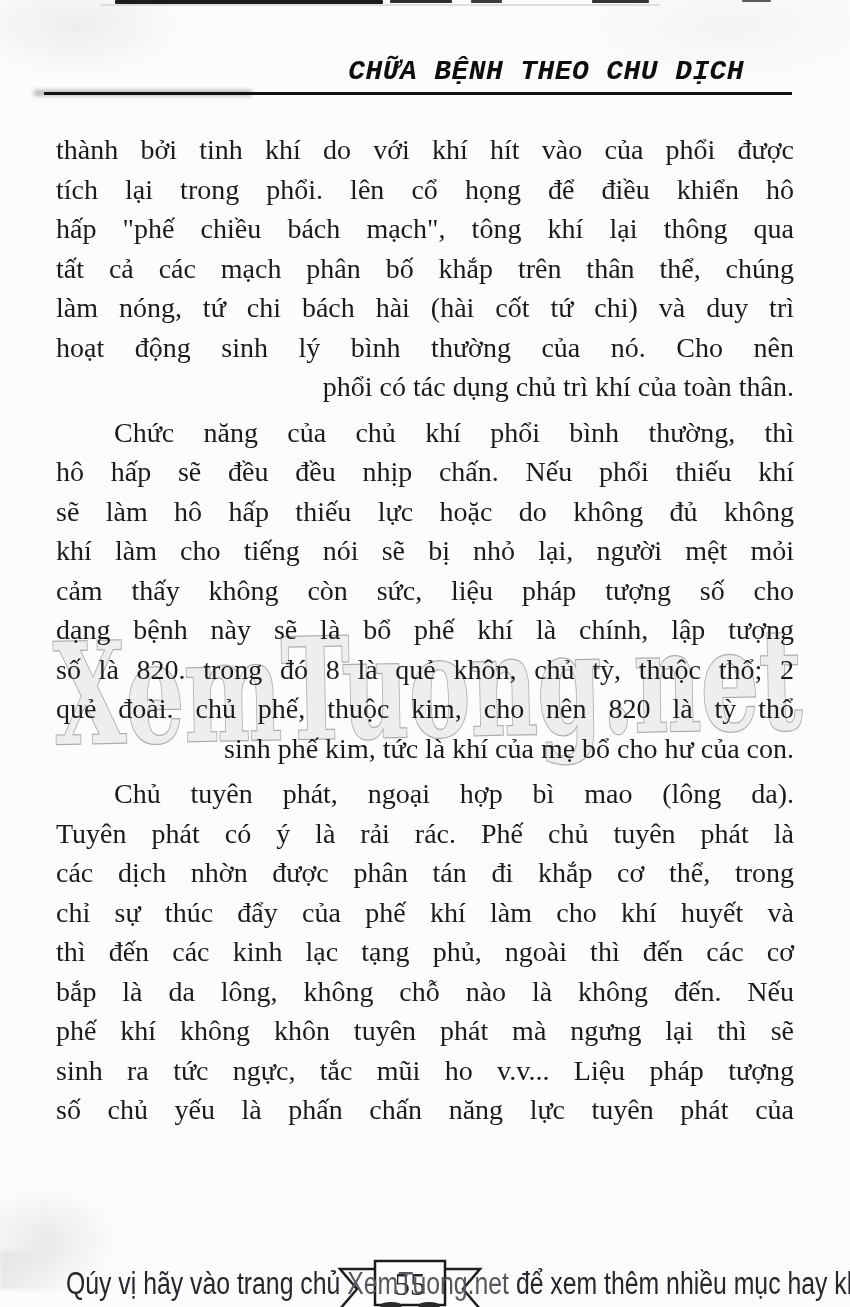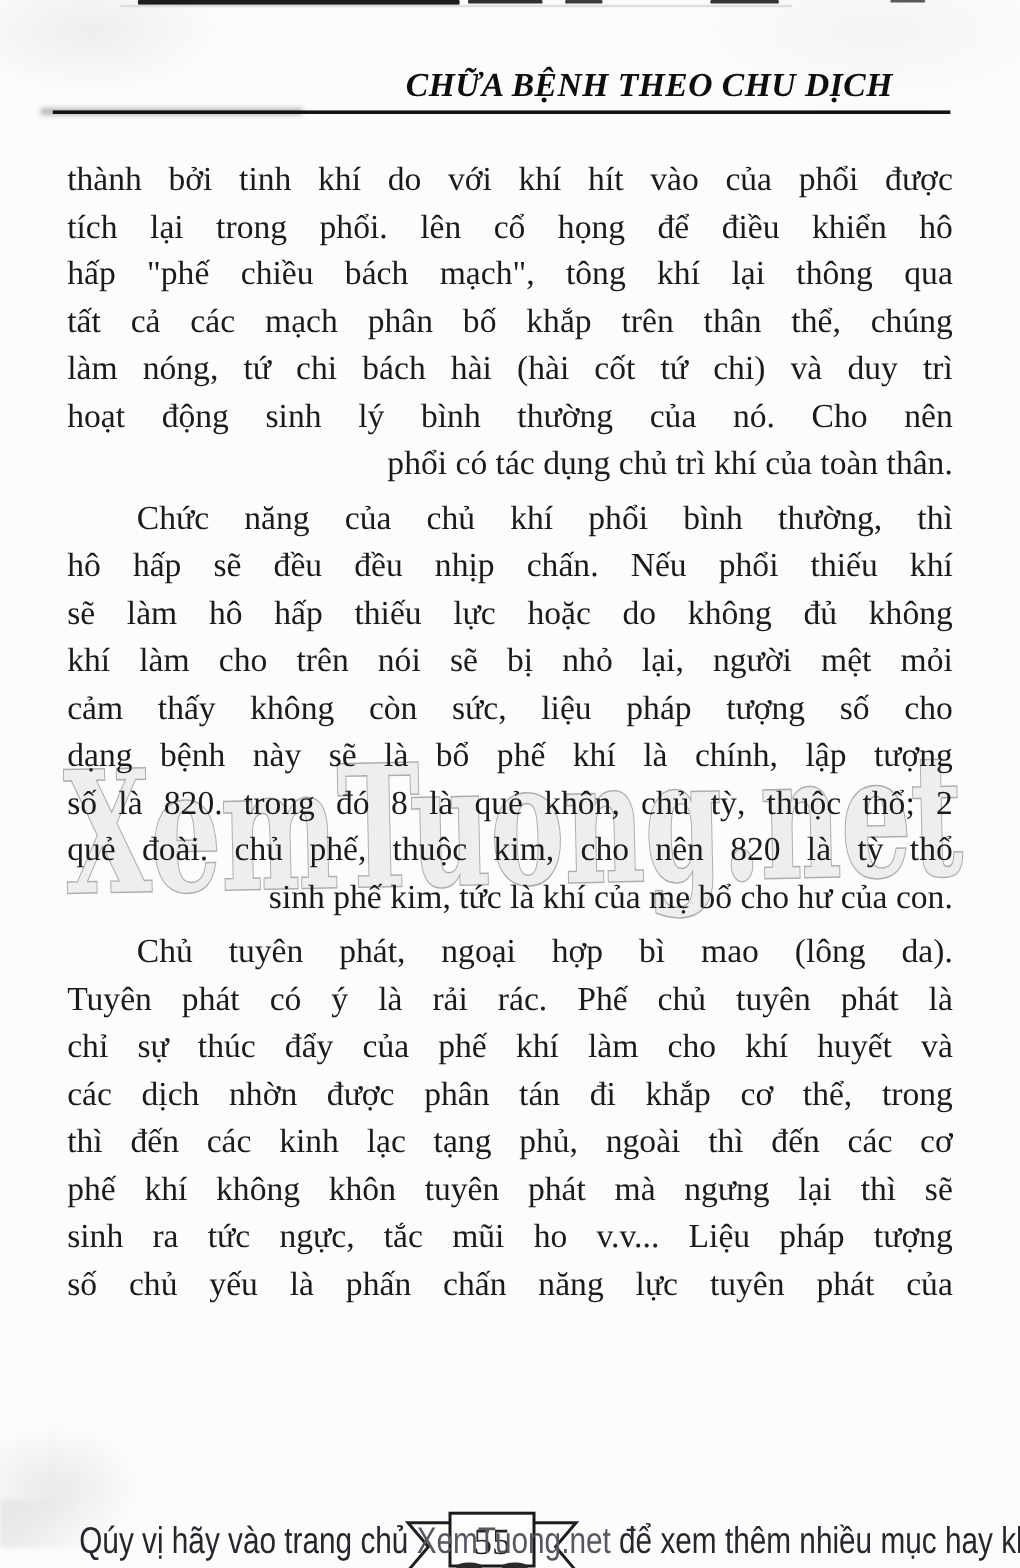--- a/index.html
+++ b/index.html
@@ -22,21 +22,21 @@
   .bar1{left:115px;width:268px;height:4px;background:#1c1c1c;}
   .bar2{left:390px;width:62px;height:3px;background:#2f2f2f;}
   .bar3{left:471px;width:31px;height:3px;background:#3d3d3d;}
   .bar4{left:592px;width:57px;height:3px;background:#343434;}
   .bar5{left:742px;width:29px;height:2px;background:#5a5a5a;}
   .bar6{left:100px;top:4px;width:560px;height:2px;background:#d7d7d7;opacity:.8;}
 
   
   .header-title{
     position:absolute;top:56px;right:106px;
-    font-family:Liberation Serif, serif;
+    font-family:Liberation Mono, monospace;
     font-style:italic;font-weight:bold;font-size:28px;
     letter-spacing:.4px;color:#0e0e0e;white-space:nowrap;
   }
   .header-rule{position:absolute;left:44px;top:92px;width:748px;height:3px;background:#141414;}
   .header-rule-smudge{position:absolute;left:34px;top:90px;width:218px;height:6px;
     background:#8b8b8b;filter:blur(2px);opacity:.6;}
 
   
   .bodytext{
     position:absolute;left:56px;top:130px;width:738px;z-index:2;
@@ -105,33 +105,34 @@
       <div class="ln">hấp "phế chiều bách mạch", tông khí lại thông qua</div>
       <div class="ln">tất cả các mạch phân bố khắp trên thân thể, chúng</div>
       <div class="ln">làm nóng, tứ chi bách hài (hài cốt tứ chi) và duy trì</div>
       <div class="ln">hoạt động sinh lý bình thường của nó. Cho nên</div>
       <div class="ln short">phổi có tác dụng chủ trì khí của toàn thân.</div>
     </div>
     <div class="para">
       <div class="ln ind">Chức năng của chủ khí phổi bình thường, thì</div>
       <div class="ln">hô hấp sẽ đều đều nhịp chấn. Nếu phổi thiếu khí</div>
       <div class="ln">sẽ làm hô hấp thiếu lực hoặc do không đủ không</div>
-      <div class="ln">khí làm cho trên nói sẽ bị nhỏ lại, người mệt mỏi</div>
+      <div class="ln">khí làm cho tiếng nói sẽ bị nhỏ lại, người mệt mỏi</div>
       <div class="ln">cảm thấy không còn sức, liệu pháp tượng số cho</div>
       <div class="ln">dạng bệnh này sẽ là bổ phế khí là chính, lập tượng</div>
       <div class="ln">số là 820. trong đó 8 là quẻ khôn, chủ tỳ, thuộc thổ; 2</div>
       <div class="ln">quẻ đoài. chủ phế, thuộc kim, cho nên 820 là tỳ thổ</div>
       <div class="ln short">sinh phế kim, tức là khí của mẹ bổ cho hư của con.</div>
     </div>
     <div class="para">
       <div class="ln ind">Chủ tuyên phát, ngoại hợp bì mao (lông da).</div>
       <div class="ln">Tuyên phát có ý là rải rác. Phế chủ tuyên phát là</div>
+      <div class="ln">các dịch nhờn được phân tán đi khắp cơ thể, trong</div>
       <div class="ln">chỉ sự thúc đẩy của phế khí làm cho khí huyết và</div>
-      <div class="ln">các dịch nhờn được phân tán đi khắp cơ thể, trong</div>
       <div class="ln">thì đến các kinh lạc tạng phủ, ngoài thì đến các cơ</div>
+      <div class="ln">bắp là da lông, không chỗ nào là không đến. Nếu</div>
       <div class="ln">phế khí không khôn tuyên phát mà ngưng lại thì sẽ</div>
       <div class="ln">sinh ra tức ngực, tắc mũi ho v.v... Liệu pháp tượng</div>
       <div class="ln">số chủ yếu là phấn chấn năng lực tuyên phát của</div>
     </div>
   </div>
 
   <div class="ribbon">
     <svg width="150" height="56">
       <polygon class="tail" points="4,10 46,10 46,50 4,50 21,30"></polygon>
       <polygon class="tail" points="144,10 102,10 102,50 144,50 127,30"></polygon>

